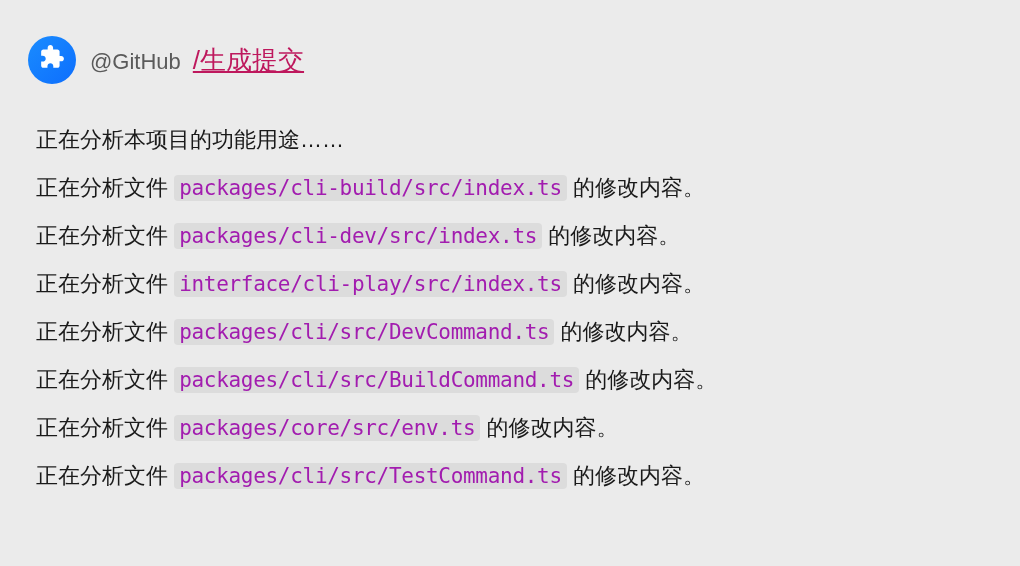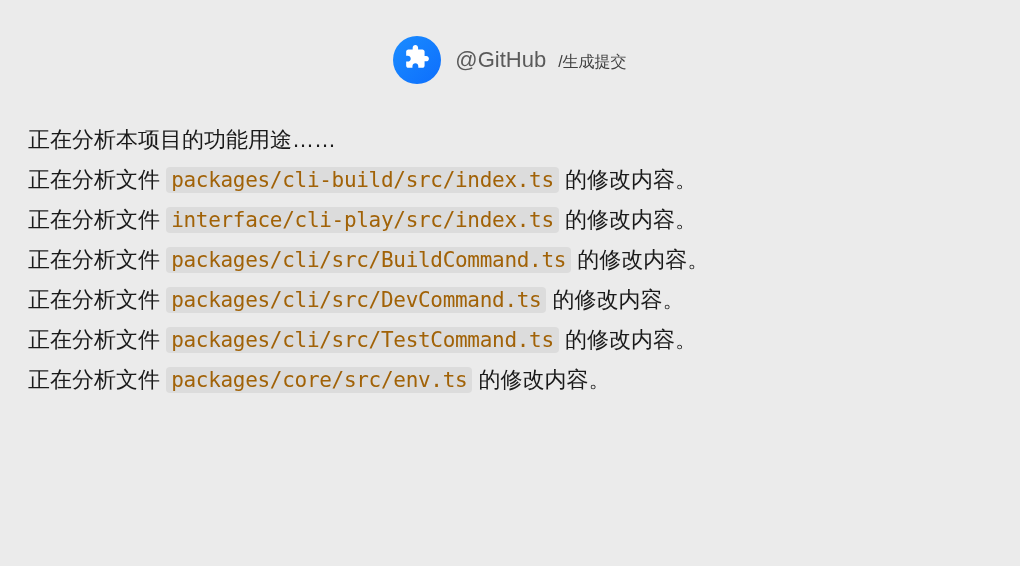--- a/index.html
+++ b/index.html
@@ -11,21 +11,20 @@
       padding: 36px 28px;
       width: 1020px;
       height: 566px;
       overflow: hidden;
     }
     .header {
       display: flex;
       align-items: center;
       gap: 14px;
       margin-bottom: 36px;
-      justify-content: center;
     }
     .avatar {
       width: 48px;
       height: 48px;
       border-radius: 50%;
       background: linear-gradient(135deg, #1a8cff 0%, #0d6efd 100%);
       display: flex;
       align-items: center;
       justify-content: center;
       flex-shrink: 0;
@@ -38,33 +37,34 @@
     .header-text {
       display: flex;
       align-items: baseline;
       gap: 12px;
     }
     .mention {
       color: #5a5a5a;
       font-size: 22px;
     }
     .command {
-      color: #404040;
-      font-size: 16px;
+      color: #be185d;
+      font-size: 26px;
+      text-decoration: underline;
     }
     .content {
       line-height: 1.82;
     }
     .line {
-      margin: 0;
+      margin: 8px;
     }
     .code {
       font-family: "SF Mono", ui-monospace, Menlo, Monaco, Consolas, monospace;
       background: #dcdcdc;
-      color: #a16207;
+      color: #a21caf;
       padding: 1px 5px;
       border-radius: 4px;
       font-size: 21px;
       letter-spacing: -0.3px;
     }
   </style>
 </head>
 <body>
 
 <div class="header">
@@ -78,19 +78,20 @@
   <div class="header-text">
     <span class="mention">@GitHub</span>
     <span class="command">/生成提交</span>
   </div>
 </div>
 
 <div class="content">
   <p class="line">正在分析本项目的功能用途……</p>
   <div id="file-lines">
       <p class="line"><span>正在分析文件 </span><span class="code">packages/cli-build/src/index.ts</span><span> 的修改内容。</span></p>
+      <p class="line"><span>正在分析文件 </span><span class="code">packages/cli-dev/src/index.ts</span><span> 的修改内容。</span></p>
       <p class="line"><span>正在分析文件 </span><span class="code">interface/cli-play/src/index.ts</span><span> 的修改内容。</span></p>
+      <p class="line"><span>正在分析文件 </span><span class="code">packages/cli/src/DevCommand.ts</span><span> 的修改内容。</span></p>
       <p class="line"><span>正在分析文件 </span><span class="code">packages/cli/src/BuildCommand.ts</span><span> 的修改内容。</span></p>
-      <p class="line"><span>正在分析文件 </span><span class="code">packages/cli/src/DevCommand.ts</span><span> 的修改内容。</span></p>
+      <p class="line"><span>正在分析文件 </span><span class="code">packages/core/src/env.ts</span><span> 的修改内容。</span></p>
       <p class="line"><span>正在分析文件 </span><span class="code">packages/cli/src/TestCommand.ts</span><span> 的修改内容。</span></p>
-      <p class="line"><span>正在分析文件 </span><span class="code">packages/core/src/env.ts</span><span> 的修改内容。</span></p>
     </div>
 </div>
 
 </body></html>

